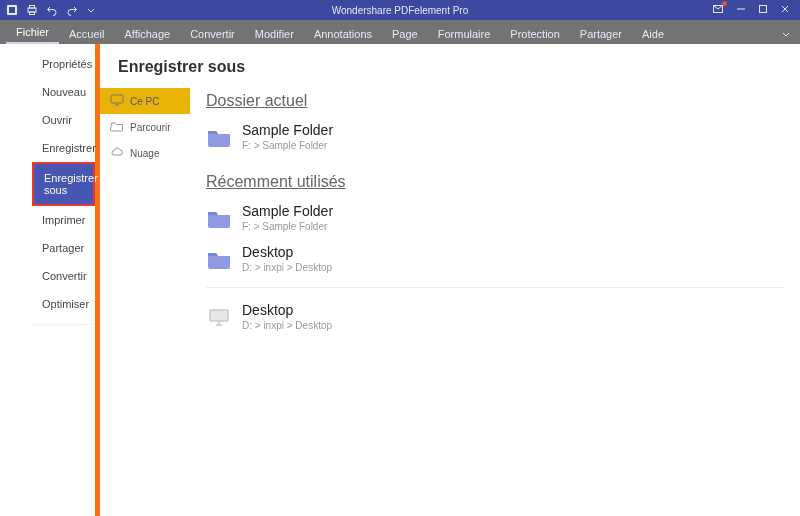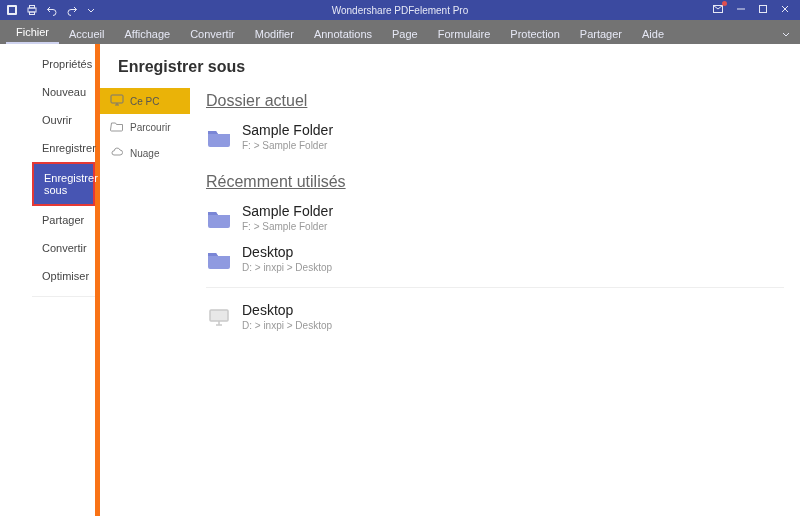--- a/index.html
+++ b/index.html
@@ -230,20 +230,21 @@
 </div>
 
 <div class="body">
 
   <div class="sidebar-left">
     <div class="item"><span>Propriétés</span></div>
     <div class="item"><span>Nouveau</span></div>
     <div class="item"><span>Ouvrir</span></div>
     <div class="item"><span>Enregistrer</span></div>
     <div class="item sel"><span>Enregistrer sous</span></div>
+    <div class="item"><span>Imprimer</span></div>
     <div class="item"><span>Partager</span></div>
     <div class="item"><span>Convertir</span></div>
     <div class="item"><span>Optimiser</span></div>
     <div class="divider"></div>
   </div>
 
   <div class="main">
     <div class="heading">Enregistrer sous</div>
 
     <div class="cols">

